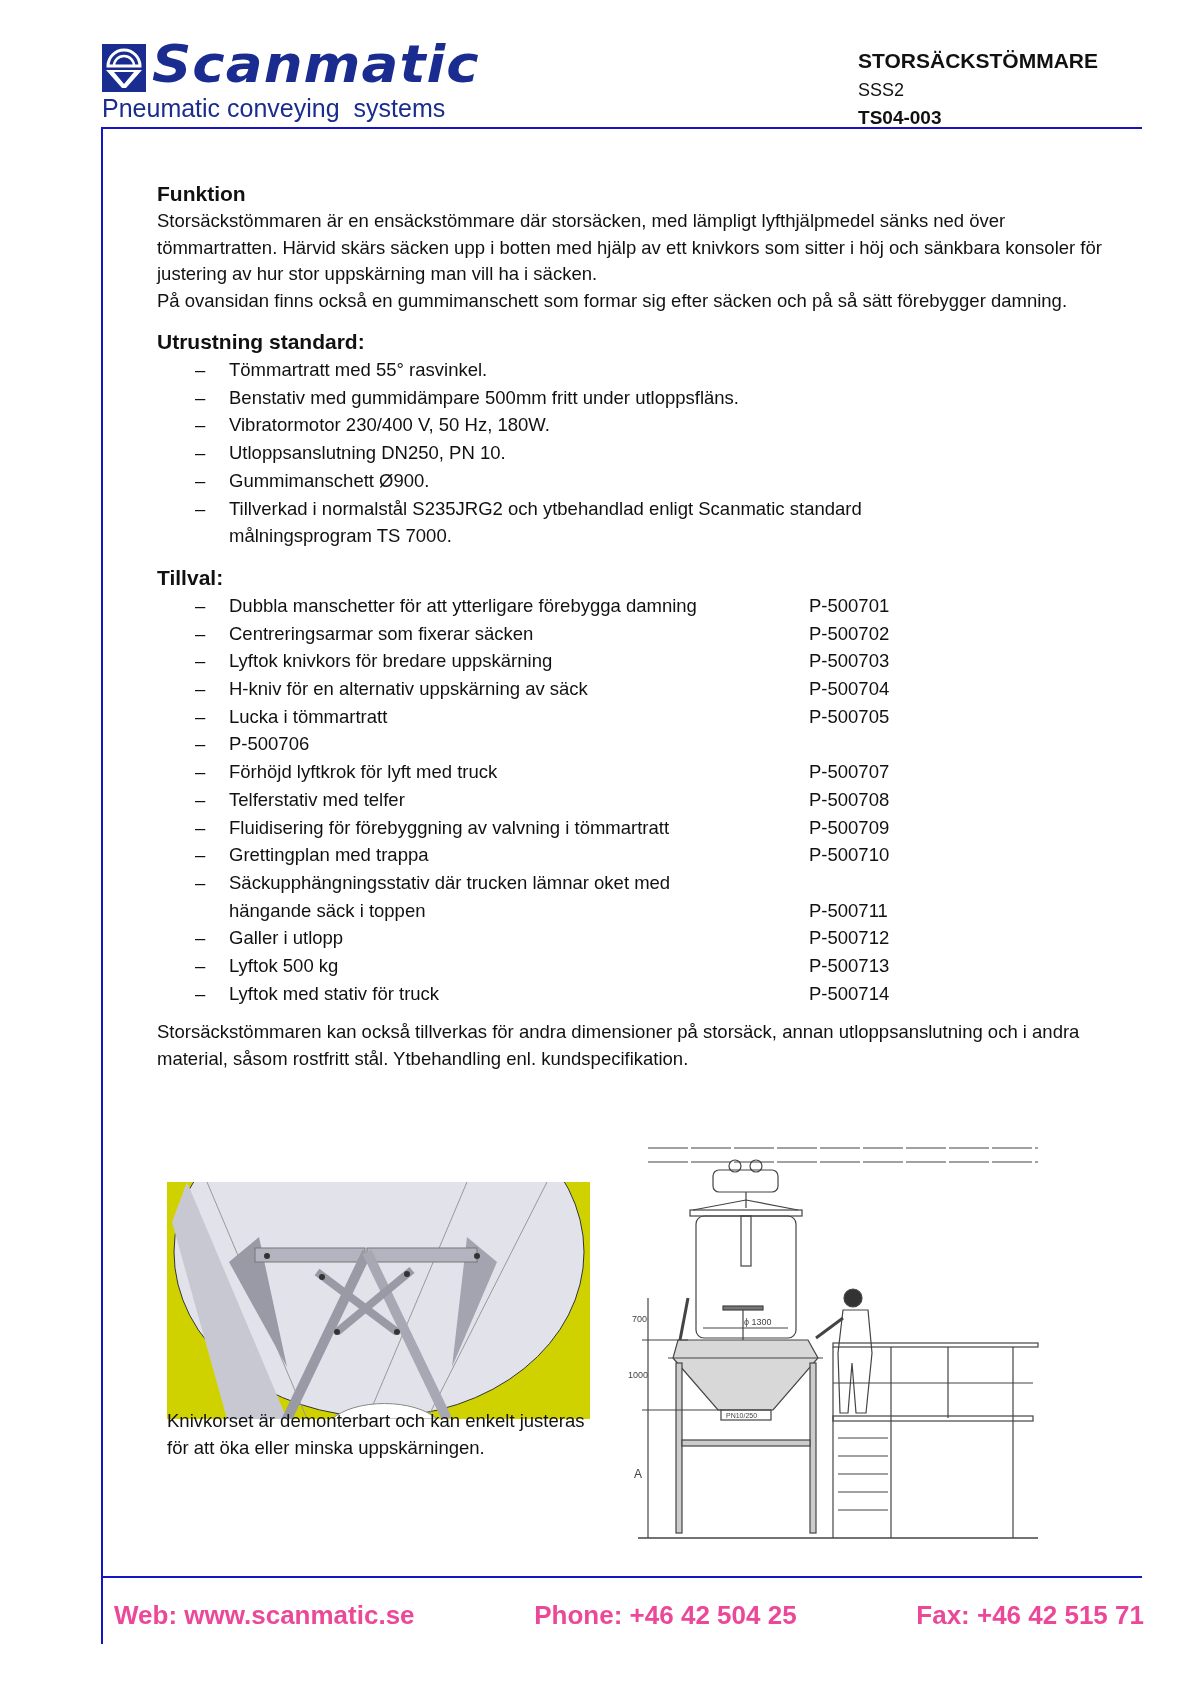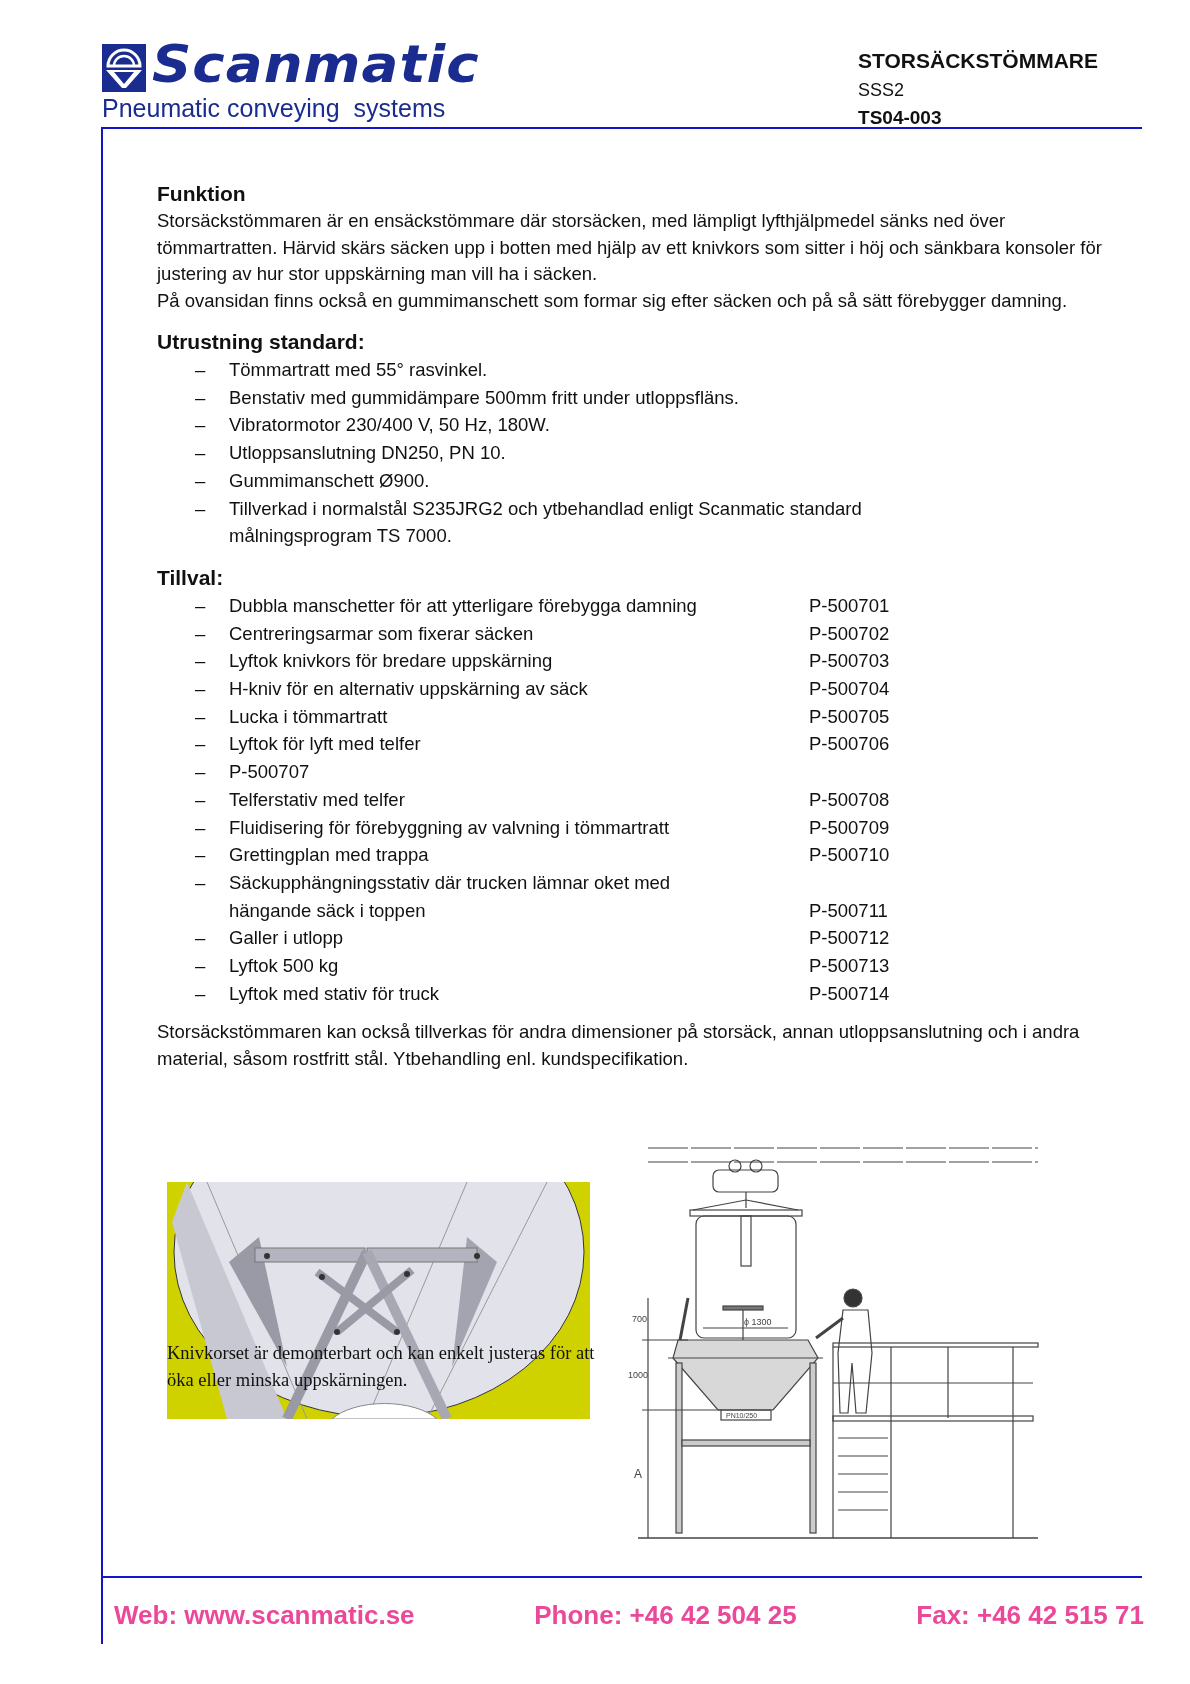--- a/index.html
+++ b/index.html
@@ -28,21 +28,21 @@
   .sec { margin-bottom:10px; }
   ul.dash { list-style:none; margin:0; padding:0; }
   ul.dash li { position:relative; padding-left:72px; font-family:"Liberation Sans", sans-serif; font-size:18.5px; line-height:27.7px; }
   ul.dash li .dash { position:absolute; left:38px; top:0; }
   ul.opt li { display:flex; }
   ul.opt li .txt { width:580px; }
   ul.opt li .code { align-self:flex-end; }
 
   
   .photo { left:167px; top:1182px; width:423px; height:237px; background:#d0d200; overflow:hidden; }
-  .caption { left:167px; top:1340px; width:440px; font-family:Liberation Serif, serif; font-size:18.5px; line-height:26.5px; }
+  .caption { left:167px; top:1408px; width:440px; font-family:Liberation Sans, sans-serif; font-size:18.5px; line-height:26.5px; }
   .drawing { left:628px; top:1138px; width:420px; height:410px; }
 
   
   .footer { left:114px; top:1600px; width:1030px; display:flex; justify-content:space-between; font-family:"Liberation Sans", sans-serif; font-weight:bold; font-size:26px; color:#ec4899; }
 </style>
 </head>
 <body>
 
 <div class="abs logo">
   <svg class="logo-mark" viewBox="0 0 44 48">
@@ -107,25 +107,25 @@
           <span class="txt">H-kniv för en alternativ uppskärning av säck</span>
           <span class="code">P-500704</span>
         </li>
       <li>
           <span class="dash">–</span>
           <span class="txt">Lucka i tömmartratt</span>
           <span class="code">P-500705</span>
         </li>
       <li>
           <span class="dash">–</span>
-          <span class="txt">Lyftok för lyft med telfer</span>
           <span class="code">P-500706</span>
         </li>
       <li>
           <span class="dash">–</span>
+          <span class="txt">Förhöjd  lyftkrok för lyft med truck</span>
           <span class="code">P-500707</span>
         </li>
       <li>
           <span class="dash">–</span>
           <span class="txt">Telferstativ med telfer</span>
           <span class="code">P-500708</span>
         </li>
       <li>
           <span class="dash">–</span>
           <span class="txt">Fluidisering för förebyggning av valvning i tömmartratt</span>

